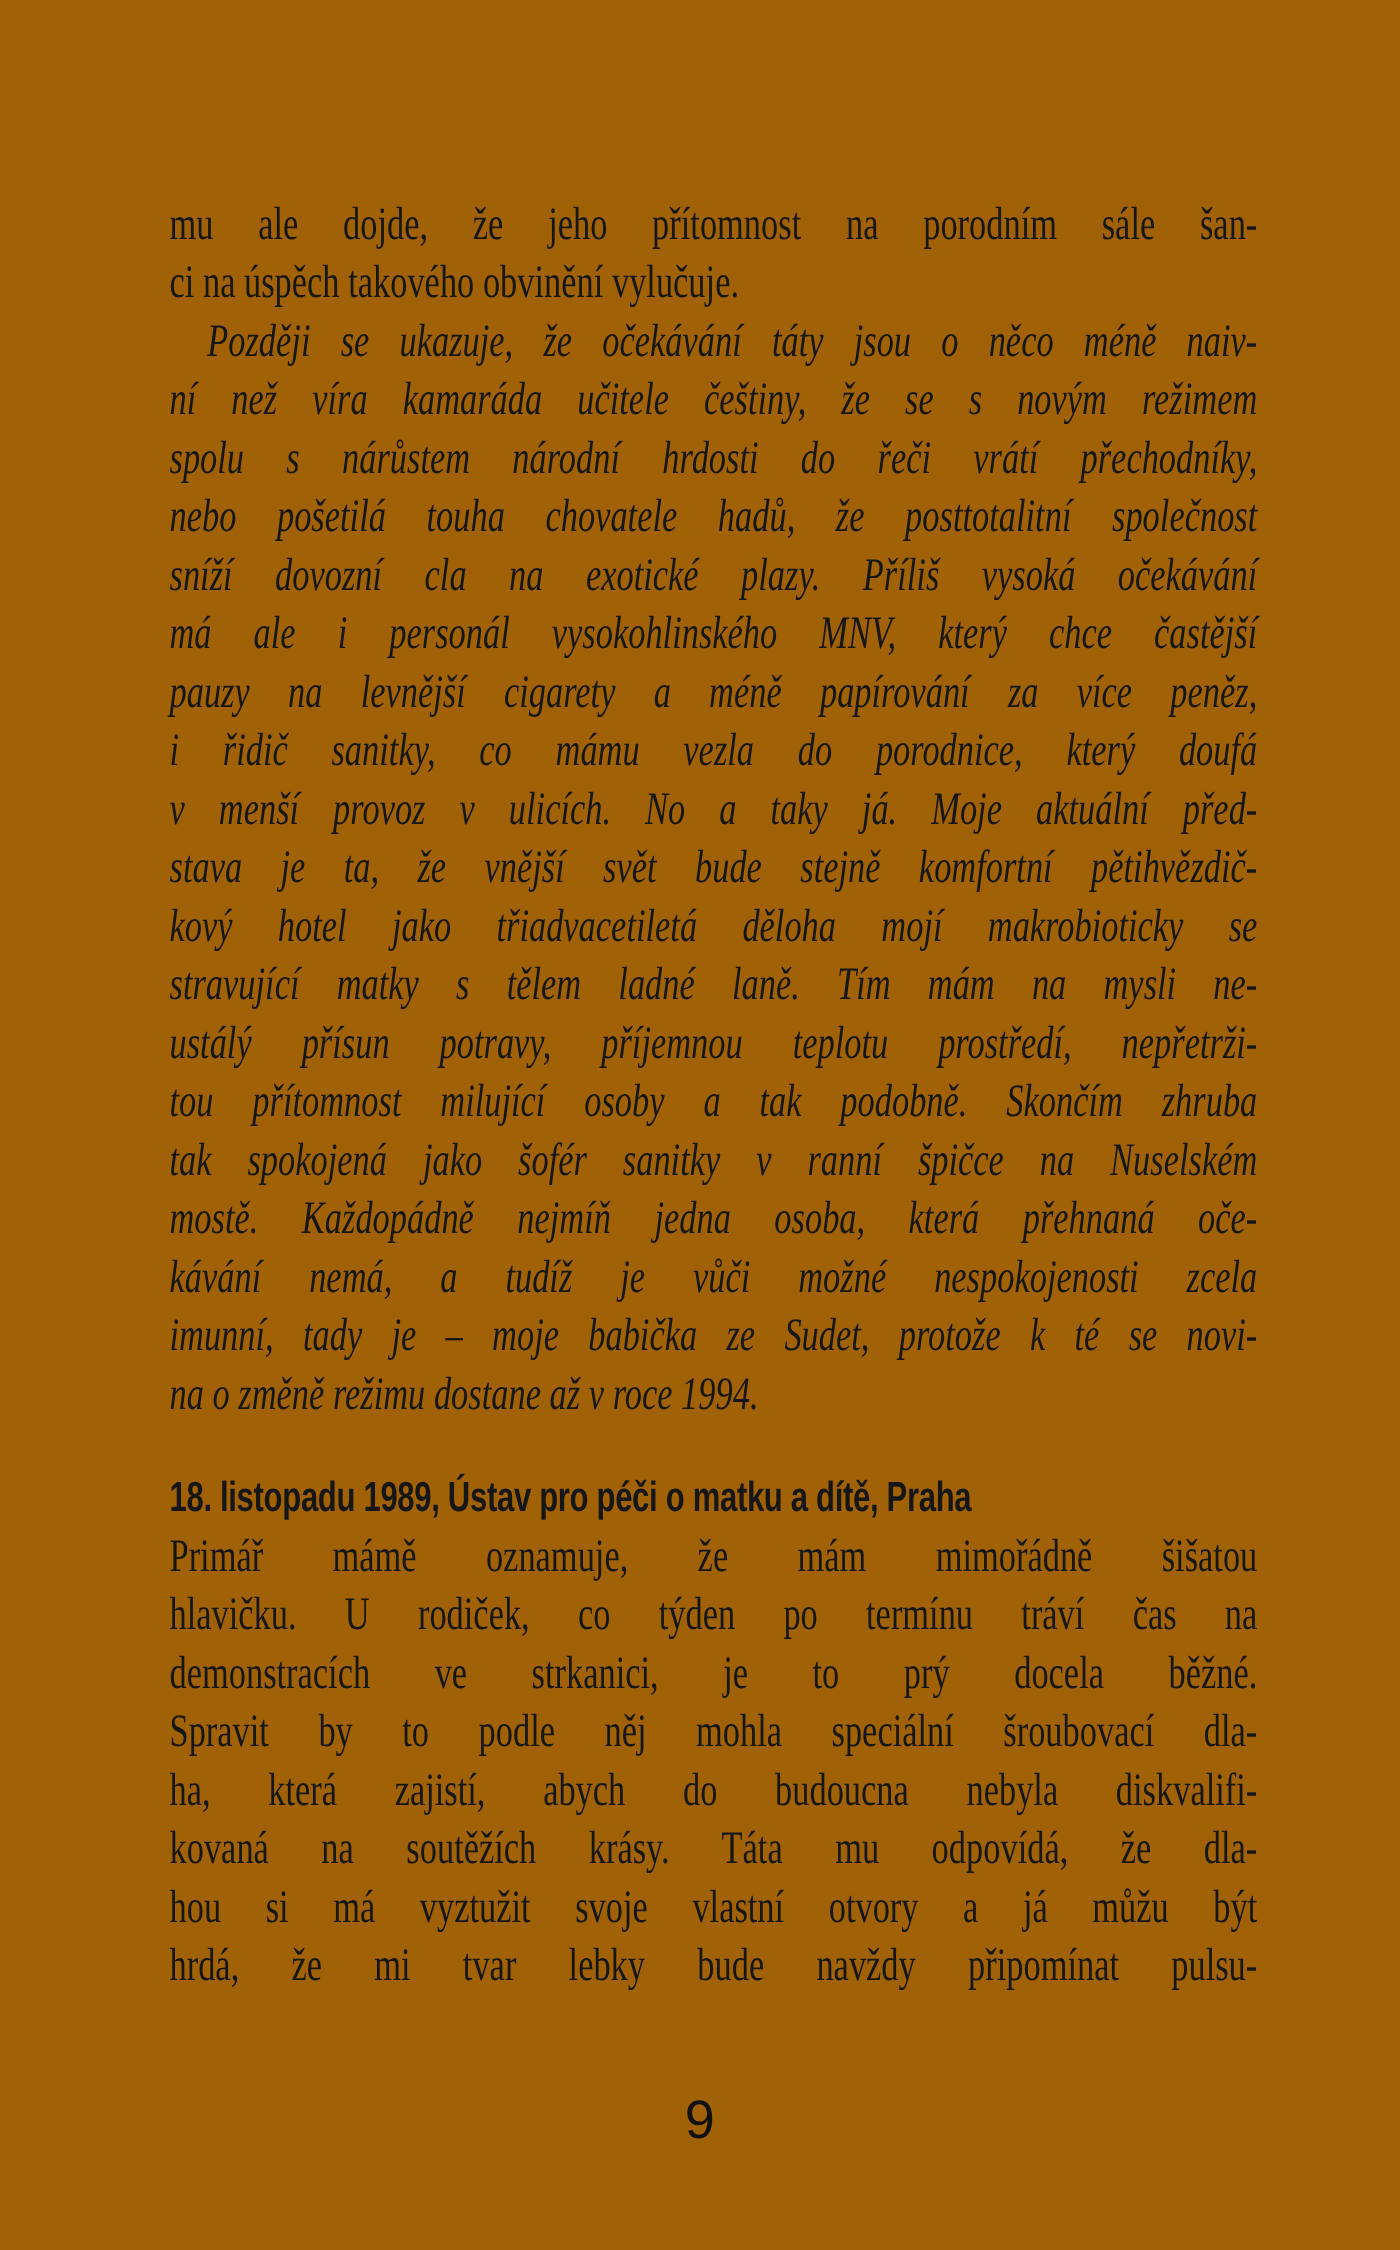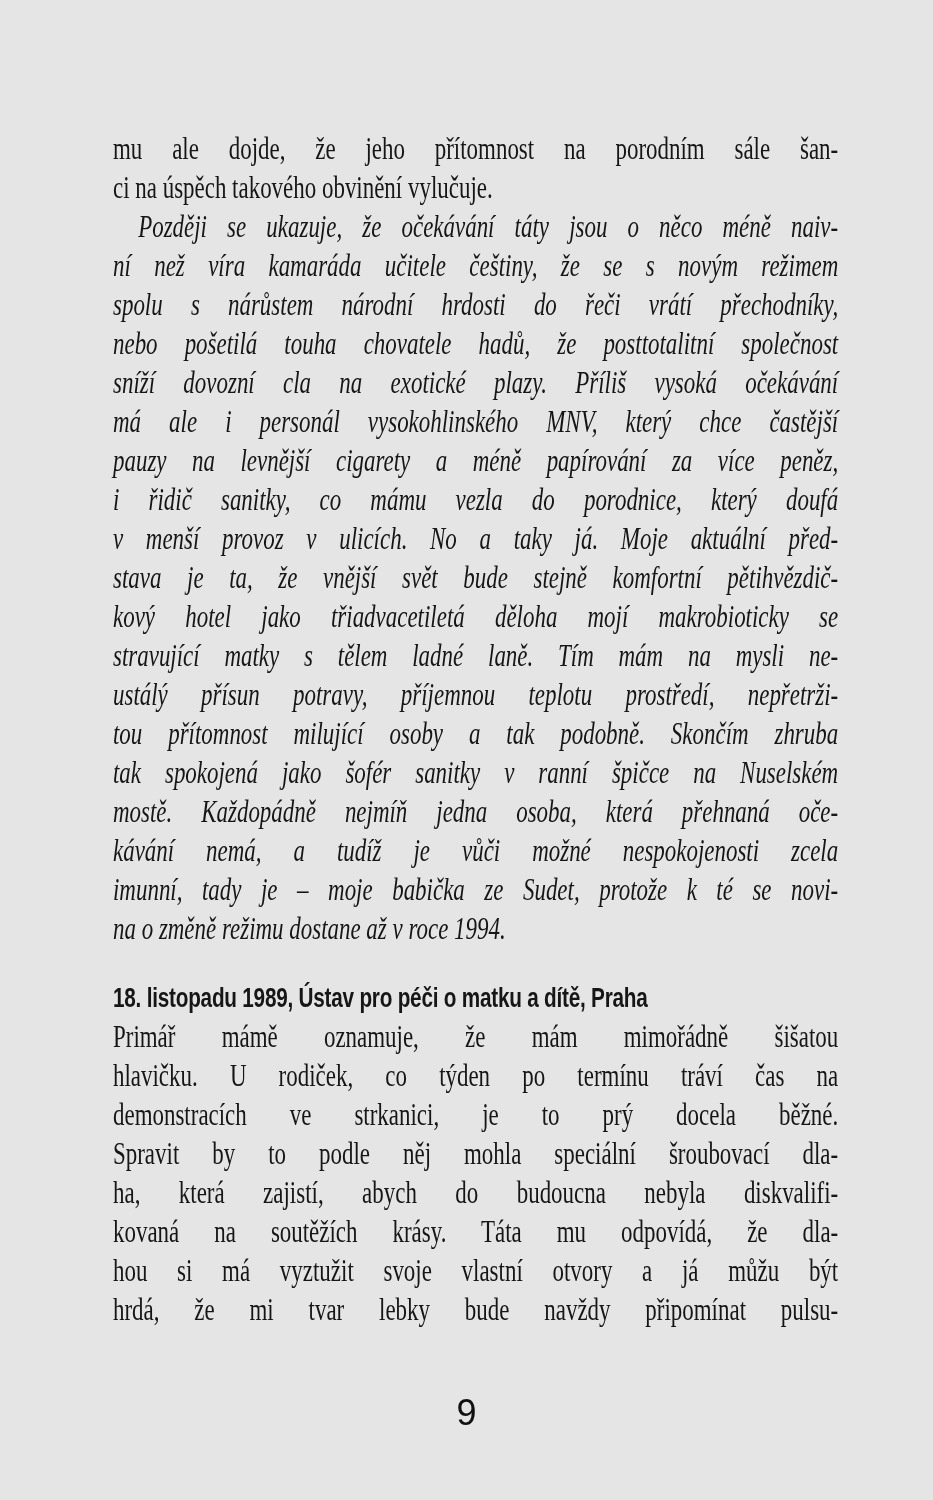--- a/index.html
+++ b/index.html
@@ -53,21 +53,21 @@
     text-align: center;
     font-family: "Liberation Sans", "DejaVu Sans", sans-serif;
     font-size: 36px;
     line-height: 1;
     color: #111111;
   }
 </style>
 </head>
 <body>
 
-<div class="page" style="background: #e5e5e5; color: rgb(22, 22, 22);">
+<div class="page" style="background: #a16207; color: rgb(22, 22, 22);">
   <div class="text-block">
       <div class="para roman">
         <div class="line j">mu ale dojde, že jeho přítomnost na porodním sále šan-</div>
         <div class="line">ci na úspěch takového obvinění vylučuje.</div>
       </div>
       <div class="para italic">
         <div class="line j indent">Později se ukazuje, že očekávání táty jsou o něco méně naiv-</div>
         <div class="line j">ní než víra kamaráda učitele češtiny, že se s novým režimem</div>
         <div class="line j">spolu s nárůstem národní hrdosti do řeči vrátí přechodníky,</div>
         <div class="line j">nebo pošetilá touha chovatele hadů, že posttotalitní společnost</div>

